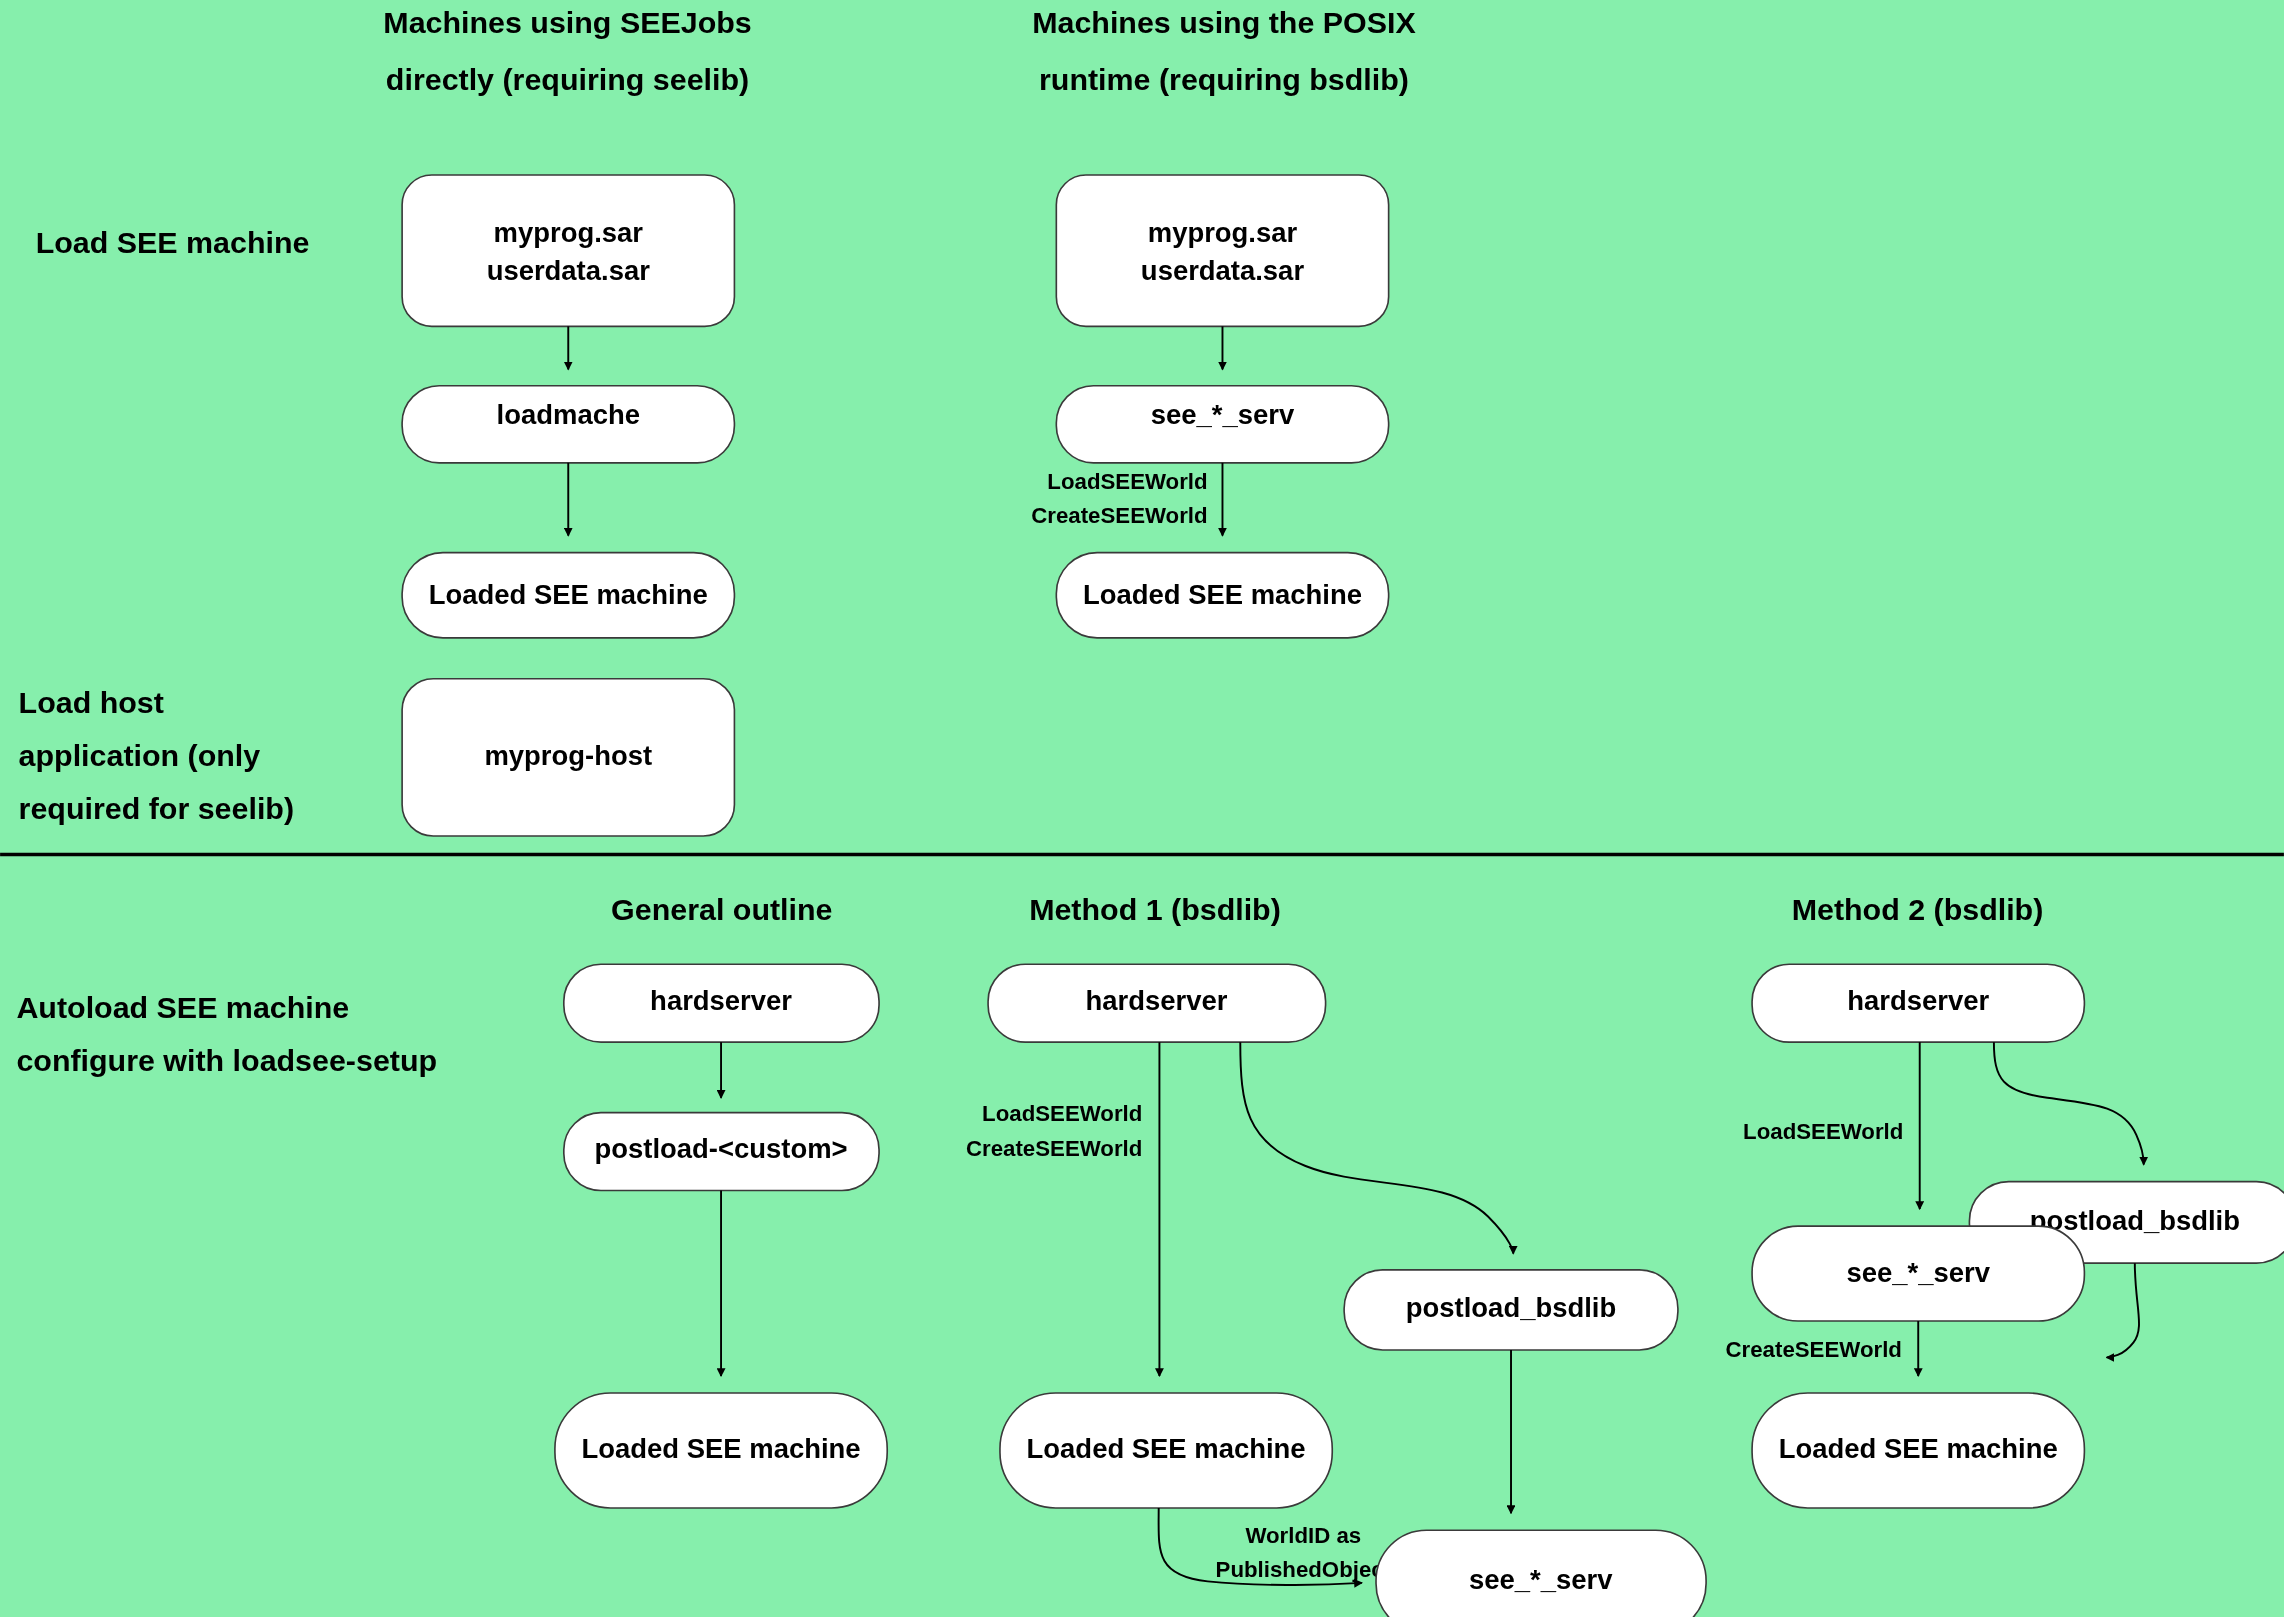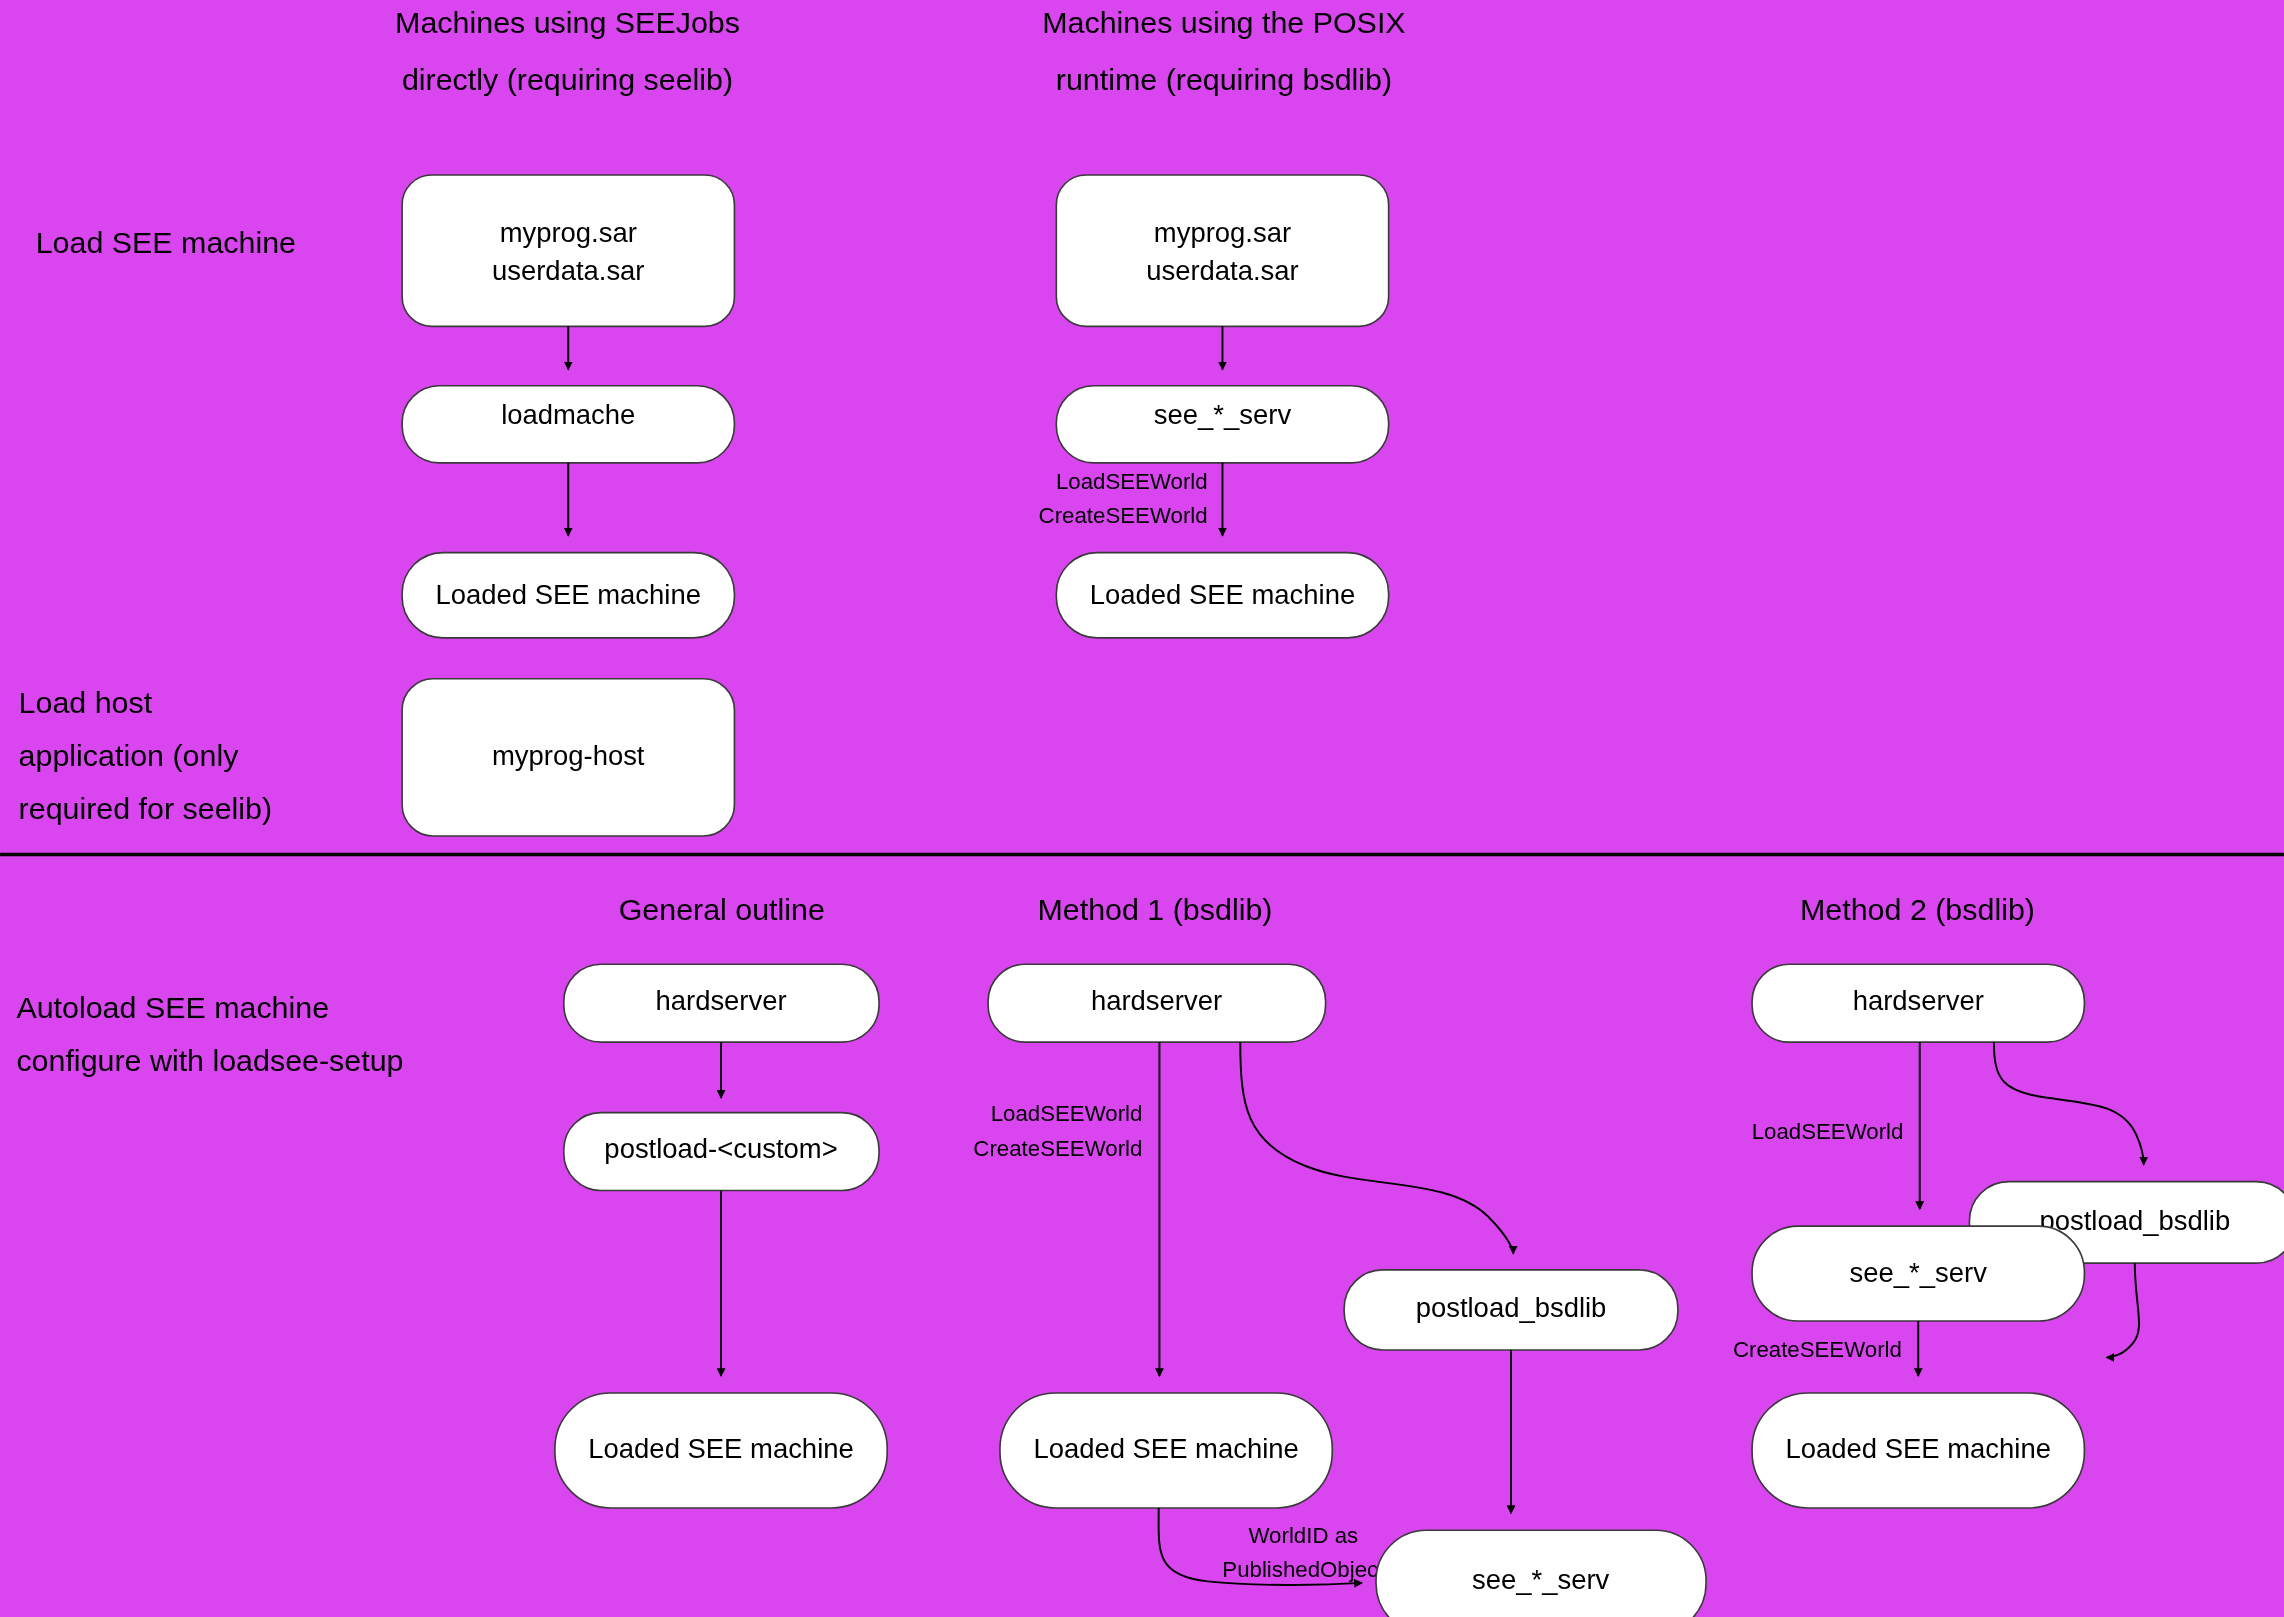--- a/index.html
+++ b/index.html
@@ -1,17 +1,17 @@
 <!DOCTYPE html>
 <html style="font-size:12px"><head>
 <meta charset="utf-8">
 <style>
   html,body{margin:0;padding:0;background:#ffffff;}
   body{font-family:"Liberation Sans",sans-serif;}
-  #stage{position:relative;width:2284px;height:1617px;background:#d946ef;overflow:hidden;}
+  #stage{position:relative;width:2284px;height:1617px;background:#86efac;overflow:hidden;font-weight:bold;}
   svg#canvas{position:absolute;left:0;top:0;width:2284px;height:1617px;}
   .node-rect{fill:#ffffff;stroke:#3a3a3a;stroke-width:2.2;}
   .edge{fill:none;stroke:#000000;stroke-width:2.6;}
   .divider{stroke:#000000;stroke-width:5;}
   text{font-family:"Liberation Sans",sans-serif;fill:#000000;dominant-baseline:middle;}
   .t-node{font-size:37px;}
   .t-colhead{font-size:41px;}
   .t-rowlabel{font-size:41px;}
   .t-edgelabel{font-size:30px;}
 </style>

